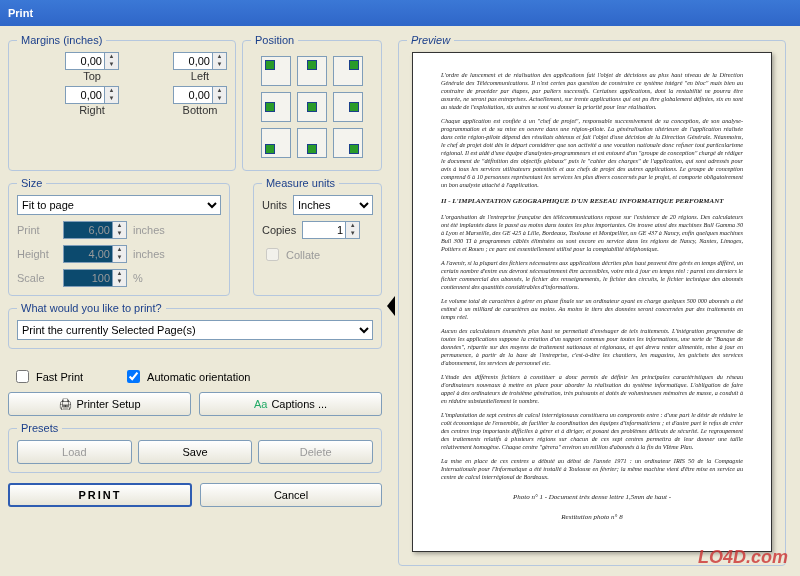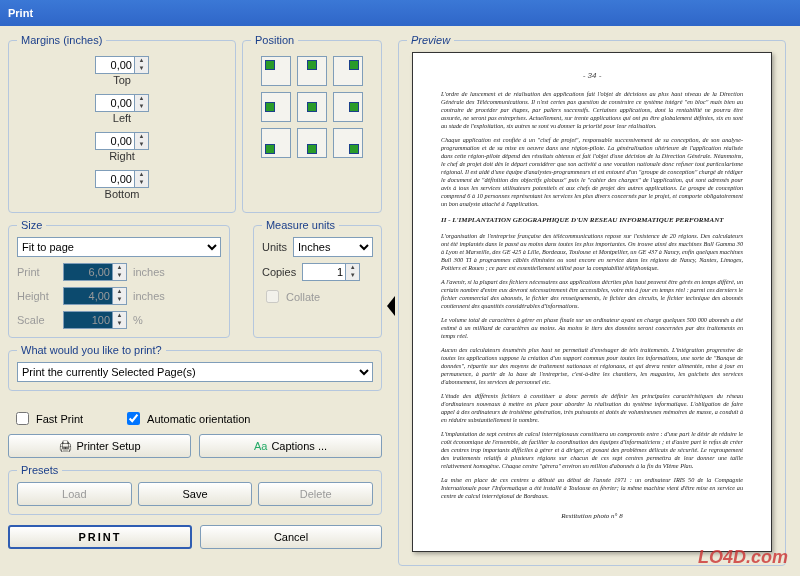--- a/index.html
+++ b/index.html
@@ -5,21 +5,21 @@
 * { box-sizing: border-box; font-family: Tahoma, Arial, sans-serif; font-size: 11px; }
 body { margin: 0; background: #ece9d8; width: 800px; height: 576px; position: relative; overflow: hidden; }
 .titlebar { height: 26px; background: linear-gradient(#3b78d6,#2f66c8); color: #fff; padding: 5px 8px; font-weight: bold; display: flex; align-items: center; }
 .content { display: flex; height: 548px; }
 .left { width: 390px; padding: 8px; }
 .right { width: 404px; padding: 8px; position: relative; font-style: italic; }
 fieldset { border: 1px solid #b5c7de; border-radius: 4px; margin: 0 0 6px 0; padding: 6px 8px 8px 8px; background: #ece9d8; }
 legend { color: #1b3f8b; padding: 0 4px; }
 .row1 { display: flex; gap: 6px; }
 .margins { flex: 1; }
-.margins-grid { display: grid; grid-template-columns: 1fr; grid-template-rows: auto auto auto; gap: 4px 6px; align-items: center; justify-items: center; }
+.margins-grid { display: grid; grid-template-columns: 1fr 1fr 1fr 1fr; grid-template-rows: auto auto auto; gap: 4px 6px; align-items: center; justify-items: center; }
 .num { display: flex; align-items: center; }
 .num input { width: 40px; height: 18px; border: 1px solid #7f9db9; text-align: right; padding-right: 2px; background:#fff; }
 .num .sp { width: 14px; height: 18px; border: 1px solid #7f9db9; border-left: none; display: flex; flex-direction: column; background:#eee; }
 .num .sp span { flex:1; font-size:6px; text-align:center; line-height:7px; color:#444; }
 .lbl { color: #333; }
 .disabled .lbl, .disabled input { color:#9a9a9a; }
 .position-grid { display: grid; grid-template-columns: repeat(3, 30px); grid-template-rows: repeat(3, 30px); gap: 6px; justify-content: center; padding: 4px; }
 .pos-btn { width: 30px; height: 30px; border: 1px solid #7f9db9; background: #f4f3ee; position: relative; cursor: pointer; }
 .pos-btn .sq { position: absolute; width: 10px; height: 10px; background: #2a9b2a; border: 1px solid #1b3f8b; }
 .tl .sq{top:3px;left:3px;} .tc .sq{top:3px;left:9px;} .tr .sq{top:3px;right:3px;}
@@ -260,30 +260,30 @@
         </div>
     </div>
 
   </div>
 
   <div class="right">
     <div class="arrow"></div>
     <fieldset class="preview">
       <legend class="preview-legend">Preview</legend>
       <div class="page">
-        <div class="pgnum">- 34 -</div>
         <p>L'ordre de lancement et de réalisation des applications fait l'objet de décisions au plus haut niveau de la Direction Générale des Télécommunications. Il n'est certes pas question de construire ce système intégré "en bloc" mais bien au contraire de procéder par étapes, par paliers successifs. Certaines applications, dont la rentabilité ne pourra être assurée, ne seront pas entreprises. Actuellement, sur trente applications qui ont pu être globalement définies, six en sont au stade de l'exploitation, six autres se sont vu donner la priorité pour leur réalisation.</p>
         <p>Chaque application est confiée à un "chef de projet", responsable successivement de sa conception, de son analyse-programmation et de sa mise en oeuvre dans une région-pilote. La généralisation ultérieure de l'application réalisée dans cette région-pilote dépend des résultats obtenus et fait l'objet d'une décision de la Direction Générale. Néanmoins, le chef de projet doit dès le départ considérer que son activité a une vocation nationale donc refuser tout particularisme régional. Il est aidé d'une équipe d'analystes-programmeurs et est entouré d'un "groupe de conception" chargé de rédiger le document de "définition des objectifs globaux" puis le "cahier des charges" de l'application, qui sont adressés pour avis à tous les services utilisateurs potentiels et aux chefs de projet des autres applications. Le groupe de conception comprend 6 à 10 personnes représentant les services les plus divers concernés par le projet, et comporte obligatoirement un bon analyste attaché à l'application.</p>
         <p class="sect">II - L'IMPLANTATION GEOGRAPHIQUE D'UN RESEAU INFORMATIQUE PERFORMANT</p>
         <p>L'organisation de l'entreprise française des télécommunications repose sur l'existence de 20 régions. Des calculateurs ont été implantés dans le passé au moins dans toutes les plus importantes. On trouve ainsi des machines Bull Gamma 30 à Lyon et Marseille, des GE 425 à Lille, Bordeaux, Toulouse et Montpellier, un GE 437 à Nancy, enfin quelques machines Bull 300 TI à programmes câblés éliminées ou sont encore en service dans les régions de Nancy, Nantes, Limoges, Poitiers et Rouen ; ce parc est essentiellement utilisé pour la comptabilité téléphonique.</p>
         <p>A l'avenir, si la plupart des fichiers nécessaires aux applications décrites plus haut peuvent être gérés en temps différé, un certain nombre d'entre eux devront nécessairement être accessibles, voire mis à jour en temps réel : parmi ces derniers le fichier commercial des abonnés, le fichier des renseignements, le fichier des circuits, le fichier technique des abonnés contiennent des quantités considérables d'informations.</p>
         <p>Le volume total de caractères à gérer en phase finale sur un ordinateur ayant en charge quelques 500 000 abonnés a été estimé à un milliard de caractères au moins. Au moins le tiers des données seront concernées par des traitements en temps réel.</p>
         <p>Aucun des calculateurs énumérés plus haut ne permettait d'envisager de tels traitements. L'intégration progressive de toutes les applications suppose la création d'un support commun pour toutes les informations, une sorte de "Banque de données", répartie sur des moyens de traitement nationaux et régionaux, et qui devra rester alimentée, mise à jour en permanence, à partir de la base de l'entreprise, c'est-à-dire les chantiers, les magasins, les guichets des services d'abonnement, les services de personnel etc.</p>
         <p>L'étude des différents fichiers à constituer a donc permis de définir les principales caractéristiques du réseau d'ordinateurs nouveaux à mettre en place pour aborder la réalisation du système informatique. L'obligation de faire appel à des ordinateurs de troisième génération, très puissants et dotés de volumineuses mémoires de masse, a conduit à en réduire substantiellement le nombre.</p>
         <p>L'implantation de sept centres de calcul interrégionaux constituera un compromis entre : d'une part le désir de réduire le coût économique de l'ensemble, de faciliter la coordination des équipes d'informaticiens ; et d'autre part le refus de créer des centres trop importants difficiles à gérer et à diriger, et posant des problèmes délicats de sécurité. Le regroupement des traitements relatifs à plusieurs régions sur chacun de ces sept centres permettra de leur donner une taille relativement homogène. Chaque centre "gèrera" environ un million d'abonnés à la fin du VIème Plan.</p>
         <p>La mise en place de ces centres a débuté au début de l'année 1971 : un ordinateur IRIS 50 de la Compagnie Internationale pour l'Informatique a été installé à Toulouse en février; la même machine vient d'être mise en service au centre de calcul interrégional de Bordeaux.</p>
+        <p class="foot">Photo n° 1 - Document très dense lettre 1,5mm de haut -</p>
         <p class="foot">Restitution photo n° 8</p>
       </div>
     </fieldset>
   </div>
 </div>
 
 <div class="watermark">LO4D.com</div>
 
 </body></html>

